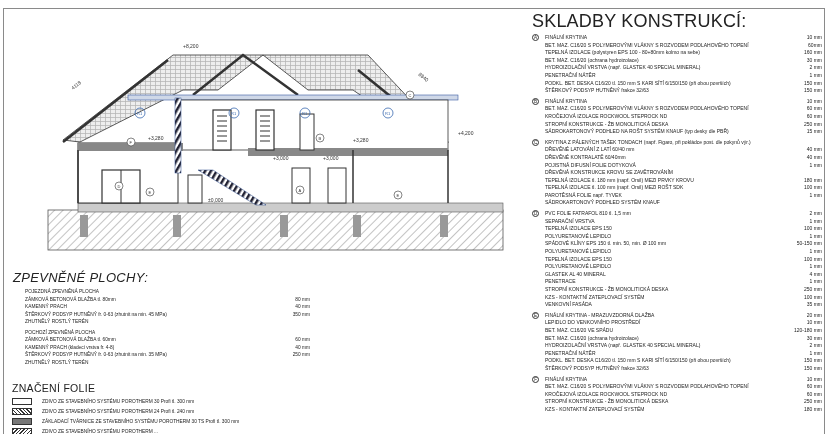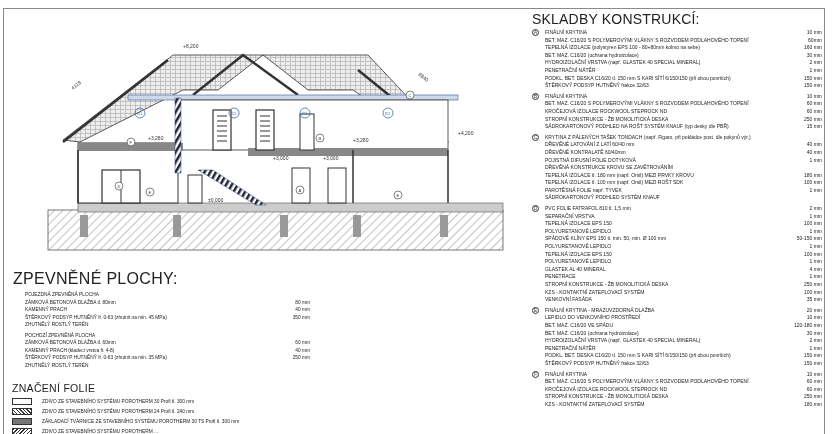--- a/index.html
+++ b/index.html
@@ -2,30 +2,30 @@
 <html><head>
 <meta charset="utf-8">
 <style>
   html,body{margin:0;padding:0;background:#ffffff;}
   body{width:832px;height:434px;position:relative;overflow:hidden;font-family:"Liberation Sans",sans-serif;color:#222;}
   .frame{position:absolute;left:3px;top:8px;width:822px;height:426px;border:1px solid #8a8a8a;border-bottom:none;box-sizing:border-box;}
   .drawing{position:absolute;left:8px;top:10px;width:500px;height:255px;}
   .drawing svg{width:100%;height:100%;}
   
   .skladby{position:absolute;left:532px;top:11px;width:290px;}
-  .skladby h1{margin:0 0 2px 0;font-size:14px;font-weight:normal;letter-spacing:0.2px;color:#222;}
+  .skladby h1{margin:0 0 2px 0;font-size:18px;font-weight:normal;letter-spacing:0.2px;color:#222;}
   .group{margin-bottom:3px;}
   .row{display:flex;justify-content:space-between;align-items:center;height:7.6px;font-size:5px;line-height:7.6px;white-space:nowrap;}
   .row .lbl{padding-left:13px;text-transform:none;}
   .row .val{text-align:right;min-width:36px;}
   .row.first{position:relative;}
   .badge{position:absolute;left:0;top:0;width:7px;height:7px;border:0.8px solid #333;border-radius:50%;box-sizing:border-box;font-size:4.5px;line-height:6px;text-align:center;}
   
   .zpev{position:absolute;left:13px;top:270px;width:350px;}
-  .zpev h2{margin:0 0 3px 0;font-size:16px;font-weight:normal;letter-spacing:0.3px;}
+  .zpev h2{margin:0 0 3px 0;font-size:13px;font-weight:normal;letter-spacing:0.3px;font-style:italic;}
   .zsub{margin-left:12px;margin-bottom:3px;}
   .zrow{display:flex;height:7.5px;line-height:7.5px;font-size:4.8px;white-space:nowrap;}
   .zrow .lbl{width:245px;}
   .zrow .val{width:40px;text-align:right;}
   .zhead{font-size:4.8px;height:7.5px;line-height:7.5px;}
   .hmot{position:absolute;left:12px;top:382px;width:350px;}
   .hmot h2{margin:0 0 2px 0;font-size:10.5px;font-weight:normal;letter-spacing:0.3px;}
   .hrow{display:flex;align-items:center;height:10px;font-size:4.8px;}
   .sw{width:20px;height:7px;border:0.8px solid #333;margin-right:10px;box-sizing:border-box;}
   .sw.white{background:#fff;}

